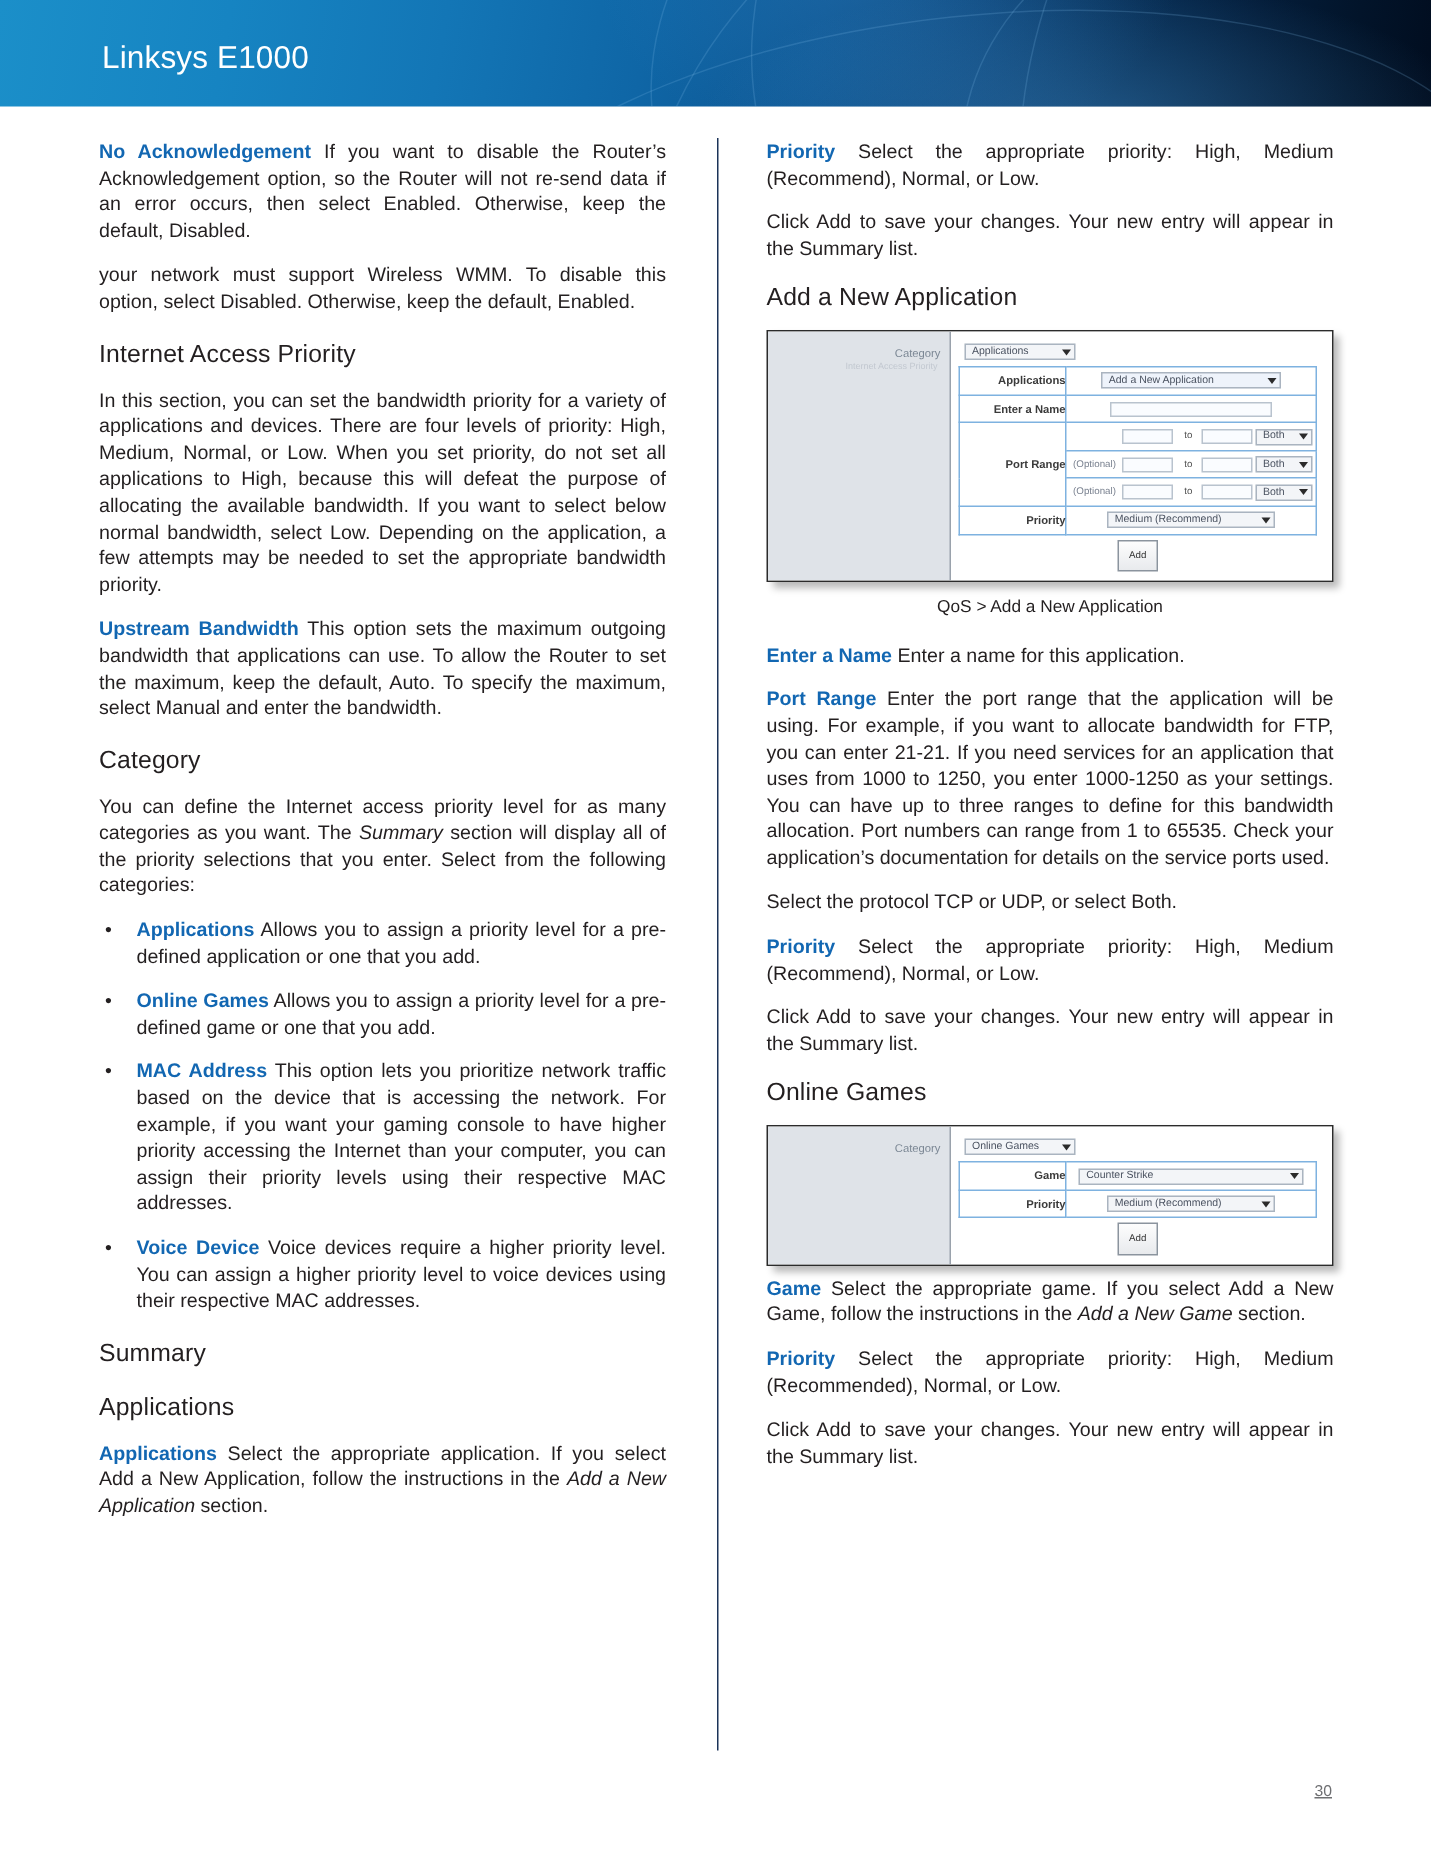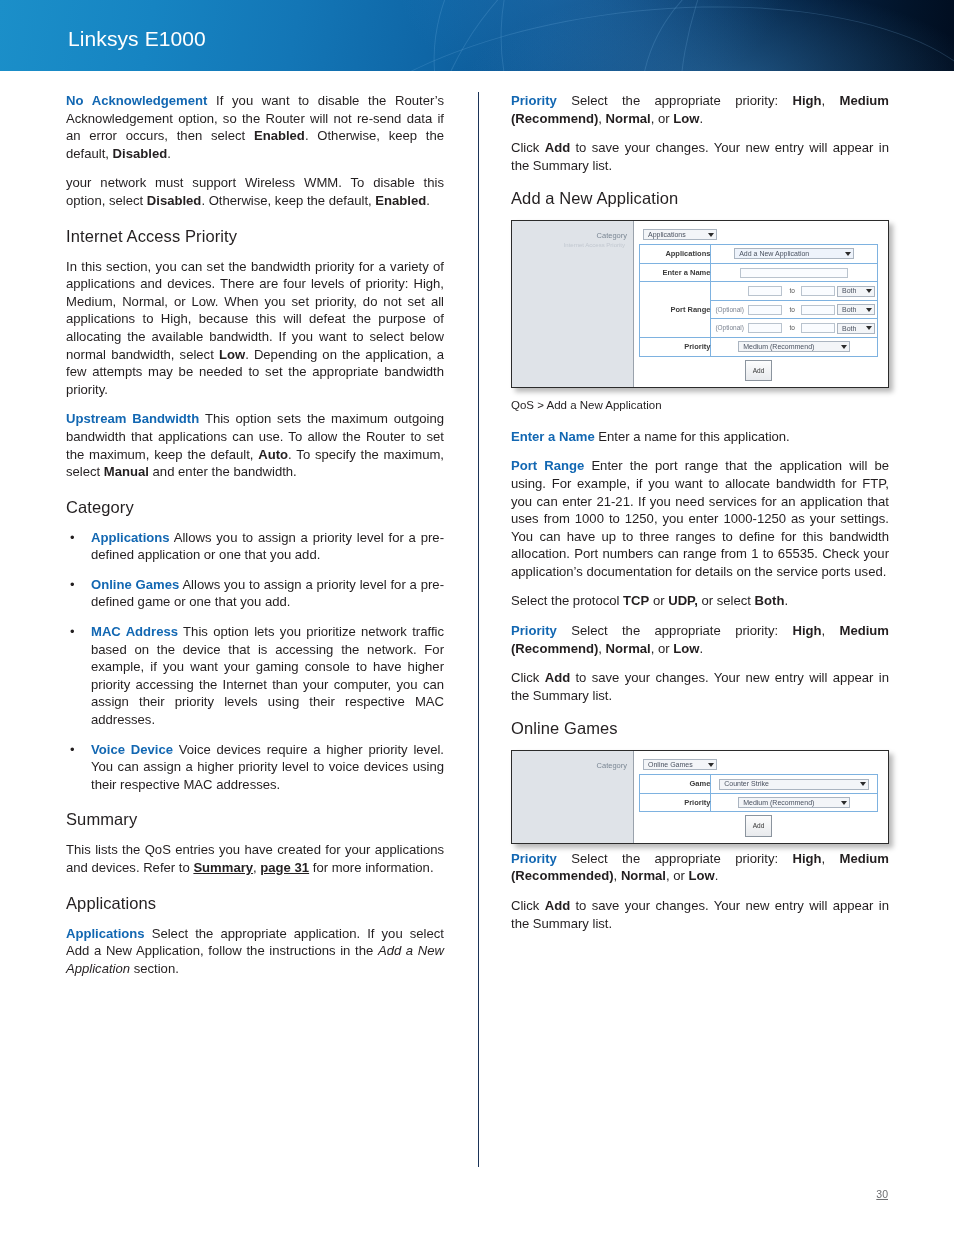--- a/index.html
+++ b/index.html
@@ -90,21 +90,21 @@
   h2 {
     margin: 16px 0 12px 0;
     font-size: 16.5px;
     font-weight: 400;
     line-height: 20px;
     color: #231f20;
     letter-spacing: 0.1px;
   }
   h2.tight { margin-top: 14px; }
 
-  b, strong { font-weight: bold; color: #231f20; }
+  b, strong { font-weight: normal; color: #231f20; }
   i, em { font-style: italic; }
   .blue { color: #1267b2; font-weight: bold; }
   .ul { text-decoration: underline; font-weight: bold; }
 
   ul.bullets {
     margin: 0 0 12px 0;
     padding: 0;
     list-style: none;
   }
   ul.bullets li {
@@ -213,21 +213,21 @@
     border: 1px solid #8b949e;
     background: linear-gradient(#fdfdfd, #e8eaed);
     font-size: 6.5px;
     color: #333;
     padding: 1px 7px;
     margin-top: 3px;
   }
   .addrow { text-align: center; }
 
   .caption {
-    text-align: left;
+    text-align: center;
     font-size: 11.5px;
     color: #231f20;
     margin: 9px 0 13px 0;
     font-weight: 400;
   }
 
   
   .pr-inner { display: flex; align-items: center; }
   .pr-inner .seg-opt { width: 36px; text-align: left; padding-left: 4px; }
   .pr-inner .seg-grow { flex: 1 1 auto; text-align: right; padding-right: 2px; }
@@ -271,31 +271,31 @@
 
   <h2>Internet Access Priority</h2>
 
   <p><span>In this section, you can set the bandwidth priority for a variety of applications and devices. There are four levels of priority: High, Medium, Normal, or Low. When you set priority, do not set all applications to High, because this will defeat the purpose of allocating the available bandwidth. If you want to select below normal bandwidth, select </span><b>Low</b><span>. Depending on the application, a few attempts may be needed to set the appropriate bandwidth priority.</span></p>
 
 
   <p><span class="blue">Upstream Bandwidth</span><span> This option sets the maximum outgoing bandwidth that applications can use. To allow the Router to set the maximum, keep the default, </span><b>Auto</b><span>. To specify the maximum, select </span><b>Manual</b><span> and enter the bandwidth.</span></p>
 
   <h2>Category</h2>
 
+  <p><span>You can define the Internet access priority level for as many categories as you want. The </span><i>Summary</i><span> section will display all of the priority selections that you enter. Select from the following categories:</span></p>
 
   <ul class="bullets">
     <li><span class="dot">•</span><span class="blue">Applications</span><span>  Allows you to assign a priority level for a pre-defined application or one that you add.</span></li>
     <li><span class="dot">•</span><span class="blue">Online Games</span><span>  Allows you to assign a priority level for a pre-defined game or one that you add.</span></li>
     <li><span class="dot">•</span><span class="blue">MAC Address</span><span>  This option lets you prioritize network traffic based on the device that is accessing the network. For example, if you want your gaming console to have higher priority accessing the Internet than your computer, you can assign their priority levels using their respective MAC addresses.</span></li>
     <li><span class="dot">•</span><span class="blue">Voice Device</span><span>  Voice devices require a higher priority level. You can assign a higher priority level to voice devices using their respective MAC addresses.</span></li>
   </ul>
 
   <h2>Summary</h2>
 
-  <p><span>This lists the QoS entries you have created for your applications and devices. Refer to </span><span class="ul">Summary</span><span>, </span><span class="ul">page 31</span><span> for more information.</span></p>
 
   <h2>Applications</h2>
 
   <p class="last"><span class="blue">Applications</span><span> Select the appropriate application. If you select Add a New Application, follow the instructions in the </span><i>Add a New Application</i><span> section.</span></p>
 
 </div>
 
 <div class="col col-right">
 
   <p><span class="blue">Priority</span><span> Select the appropriate priority: </span><b>High</b><span>, </span><b>Medium (Recommend)</b><span>, </span><b>Normal</b><span>, or </span><b>Low</b><span>.</span></p>
@@ -444,20 +444,21 @@
           </tr>
         </tbody>
           </table>
         <div class="addrow">
           <span class="addbtn">Add</span>
         </div>
       </div>
     </div>
   </div>
 
+  <p><span class="blue">Game</span><span>  Select the appropriate game. If you select Add a New Game, follow the instructions in the </span><i>Add a New Game</i><span> section.</span></p>
 
   <p><span class="blue">Priority</span><span> Select the appropriate priority: </span><b>High</b><span>, </span><b>Medium (Recommended)</b><span>, </span><b>Normal</b><span>, or </span><b>Low</b><span>.</span></p>
 
   <p class="last"><span>Click </span><b>Add</b><span> to save your changes. Your new entry will appear in the Summary list.</span></p>
 
 </div>
 
 <div class="footer-left">Wireless-N Router</div>
 <div class="footer-right">30</div>
 

